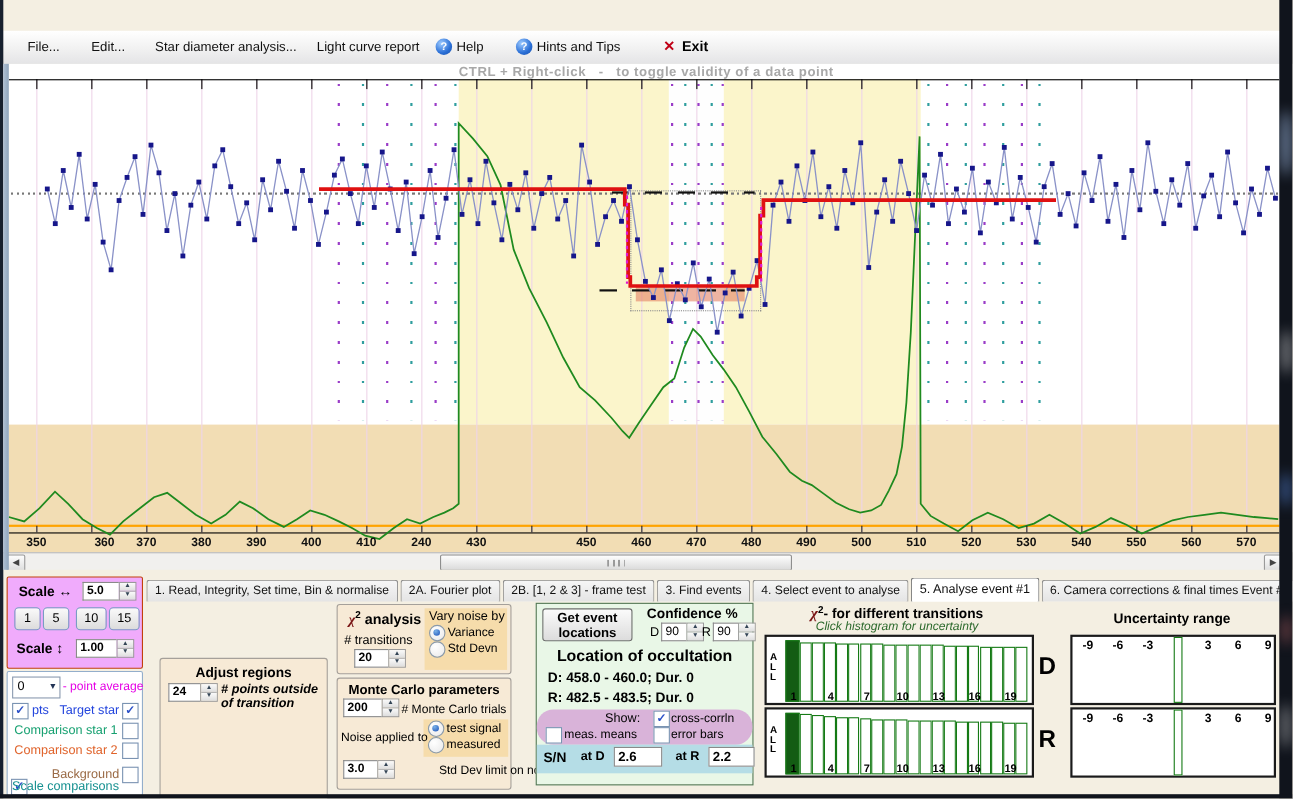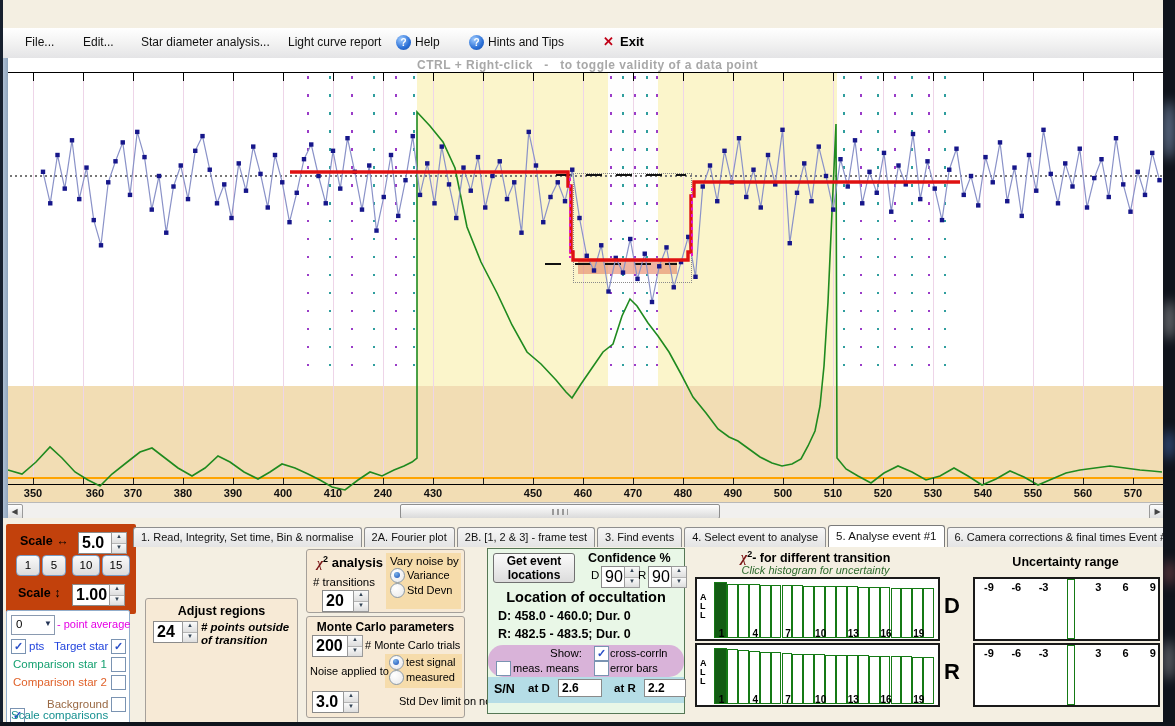--- a/index.html
+++ b/index.html
@@ -24,33 +24,33 @@
   .axis{background:#000;}
   .dotline{height:2px;background:repeating-linear-gradient(90deg,#777 0 2px,transparent 2px 5px);}
   .dashline{height:2px;background:repeating-linear-gradient(90deg,#111 0 16px,transparent 16px 30px);}
   .scrollrow{left:3px;top:502px;width:1169px;height:16px;background:#f1f0ee;border-top:1px solid #b9b9b9;}
   .sbtn{top:1px;width:15px;height:14px;background:linear-gradient(180deg,#fdfdfd,#dcdcdc);border:1px solid #9a9a9a;border-radius:2px;
     font-size:8px;color:#444;text-align:center;line-height:13px;}
   .thumb{top:1px;height:13px;background:linear-gradient(180deg,#fefefe,#dadada);border:1px solid #8e8e8e;border-radius:2px;}
   .grip{top:4px;width:16px;height:6px;background:repeating-linear-gradient(90deg,#9a9a9a 0 2px,transparent 2px 5px);}
   .panel{background:#f4efe2;}
   .gbox{border:1px solid #a5a09a;border-radius:3px;background:#f7ead6;}
-  .pinkbox{background:#c2410c;border:4px solid #c2410c;border-radius:2px;}
+  .pinkbox{background:#f0abfc;border:1px solid #c2410c;border-radius:2px;}
   .whitebox{background:#fff;border:1px solid #93aecb;border-radius:2px;}
   .tanin{background:#f6dcab;}
   .tabrow{left:133px;top:526px;height:21px;display:flex;align-items:flex-end;}
   .tab{height:19px;line-height:19px;padding:0 7px;font-size:11px;color:#111;background:linear-gradient(180deg,#f6f6f6,#e4e4e4);
     border:1px solid #8e8e8e;border-bottom:none;border-radius:3px 3px 0 0;margin-right:2px;white-space:nowrap;}
   .tab.active{background:#fff;height:21px;line-height:21px;font-size:11.5px;border-color:#7a7a7a;}
   .fld{background:#fff;border:1px solid #8a8a8a;font-size:12px;font-weight:bold;color:#000;padding:1px 3px;}
   .lbl{font-size:11.5px;color:#000;white-space:nowrap;}
   .b{font-weight:bold;}
   .i{font-style:italic;}
   .spin{display:flex;}
-  .spin .val{background:#fff;border:1px solid #8a8a8a;border-right:none;font-size:16px;font-weight:bold;padding:1px 3px;}
+  .spin .val{background:#fff;border:1px solid #8a8a8a;border-right:none;font-size:11px;font-weight:bold;padding:1px 3px;}
   .spin .arr{width:14px;display:flex;flex-direction:column;border:1px solid #9a9a9a;}
   .spin .arr div{flex:1;background:linear-gradient(180deg,#fafafa,#dedede);font-size:6px;line-height:7px;text-align:center;color:#345;}
   .spin .arr div+div{border-top:1px solid #b5b5b5;}
   .radio{width:13px;height:13px;border-radius:50%;background:radial-gradient(circle at 35% 30%,#fff,#e8e8e8);border:1px solid #8a9aaa;display:inline-block;}
   .radio.on::after{content:"";display:block;width:6px;height:6px;margin:2.5px;border-radius:50%;
     background:radial-gradient(circle at 35% 30%,#7ab2e8,#1a50b8);}
   .cb{width:13px;height:13px;background:#fff;border:1px solid #7a93b2;display:inline-block;font-size:11px;line-height:12px;
     text-align:center;color:#2b50c8;font-weight:bold;}
   .hbox{background:#fff;border:2px solid #1a1a1a;}
   .hbar{position:absolute;bottom:1px;background:#fff;border:1px solid #157a15;box-sizing:border-box;}
@@ -535,21 +535,21 @@
     </div>
     <div class="a" style="left:0;top:128px;width:196px;height:26px;background:#b5dde6;">
       <span class="a lbl b" style="left:6px;top:5px;font-size:12.5px;">S/N</span>
       <span class="a lbl b" style="left:40px;top:5px;">at D</span>
       <div class="a fld" style="left:70px;top:2px;width:36px;">2.6</div>
       <span class="a lbl b" style="left:126px;top:5px;">at R</span>
       <div class="a fld" style="left:156px;top:2px;width:34px;">2.2</div>
     </div>
   </div>
 
-  <div class="a lbl b" style="left:693px;top:549px;width:245px;text-align:center;font-size:12.5px;"><span style="color:#7a1515;font-family:'Liberation Serif',serif;font-style:italic;font-size:14px;">χ</span><sup style="font-size:9px;">2</sup><span>-  for different transition</span></div>
+  <div class="a lbl b" style="left:693px;top:549px;width:245px;text-align:center;font-size:12.5px;"><span style="color:#7a1515;font-family:'Liberation Serif',serif;font-style:italic;font-size:14px;">χ</span><sup style="font-size:9px;">2</sup><span>-  for different transitions</span></div>
   <div class="a lbl i" style="left:693px;top:564px;width:245px;text-align:center;color:#2d6a2d;font-size:11px;">Click histogram for uncertainty</div>
   <div id="histD" class="a hbox" style="left:695px;top:577px;width:241px;height:60px;">
       <div style="position: absolute; left: 3px; top: 14px; font-size: 9px; font-weight: bold; line-height: 9px; white-space: pre-line;">A
 L
 L</div>
       <div class="hbar sel" style="left: 17px; width: 13px; height: 56px;"></div>
       <div class="hbar" style="left: 30px; width: 10.9px; height: 54px;"></div>
       <div class="hbar" style="left: 40.9px; width: 10.9px; height: 54px;"></div>
       <div class="hbar" style="left: 51.8px; width: 10.9px; height: 54px;"></div>
       <div class="hbar" style="left: 62.7px; width: 10.9px; height: 53px;"></div>

